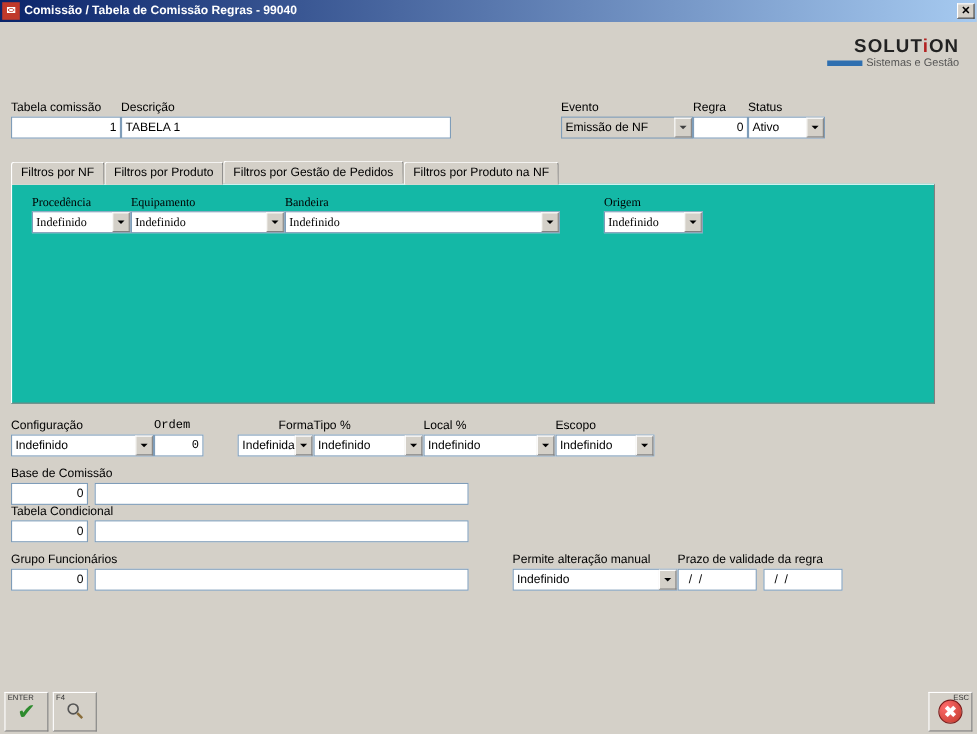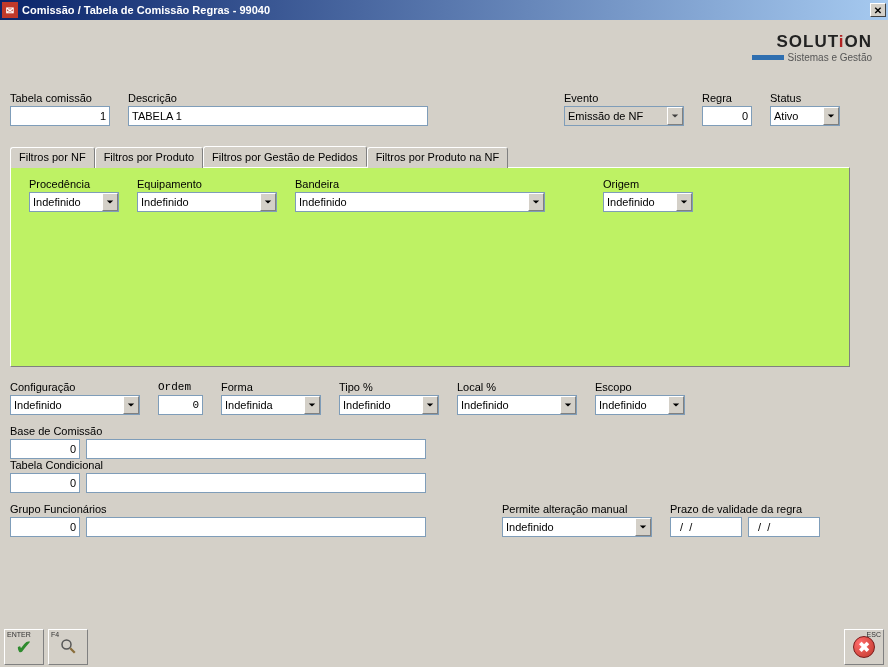--- a/index.html
+++ b/index.html
@@ -67,21 +67,21 @@
   .logo-main .i-dot { color: #b22222; }
   .logo-sub {
     font-size: 10px;
     color: #555;
     display: flex;
     align-items: center;
     justify-content: flex-end;
     gap: 4px;
   }
   .logo-sub .bar { display:inline-block;width:32px;height:5px;background:#2f6fb0;}
-  .row { display: flex; gap: 18px; margin-bottom: 8px; align-items: flex-end; }
+  .row { display: flex; margin-bottom: 8px; align-items: flex-end; }
   .field { display: flex; flex-direction: column; }
   .field label { margin-bottom: 2px; color: #000; }
   input[type=text], .select, .readonly {
     border: 1px solid #7f9db9;
     background: #fff;
     height: 20px;
     font-size: 11px;
     padding: 1px 3px;
     font-family: inherit;
   }
@@ -133,23 +133,24 @@
     padding-top:4px;
     top:0px;
   }
   .tab-panel {
     border: 1px solid #808080;
     border-top-color:#fff;
     border-left-color:#fff;
     width: 840px;
     height: 200px;
     padding: 10px 18px;
-    background: #bef264;
+    background: #14b8a6;
     position: relative;
     z-index:1;
+    font-family:Liberation Serif, serif;
   }
   .bottom-block { margin-top: 14px; }
   .footer {
     position: absolute;
     bottom: 2px;
     left: 4px;
     right: 4px;
     display:flex;
     justify-content: space-between;
   }
@@ -303,21 +304,21 @@
               <svg viewBox="0 0 10 10">
                 <path d="M1 3 L5 7 L9 3 Z" fill="#000"></path>
               </svg>
             </span>
         </div>
       </div>
       <div class="field" style="width:45px;font-family:Liberation Mono, monospace;">
         <label>Ordem</label>
         <input type="text" class="right-align" value="0" style="">
       </div>
-      <div class="field" style="width:100px;">
+      <div class="field" style="width:100px;align-items:flex-end;">
         <label>Forma</label>
         <div class="select">
           <span>Indefinida</span>
           <span class="arrow">
               <svg viewBox="0 0 10 10">
                 <path d="M1 3 L5 7 L9 3 Z" fill="#000"></path>
               </svg>
             </span>
         </div>
       </div>

